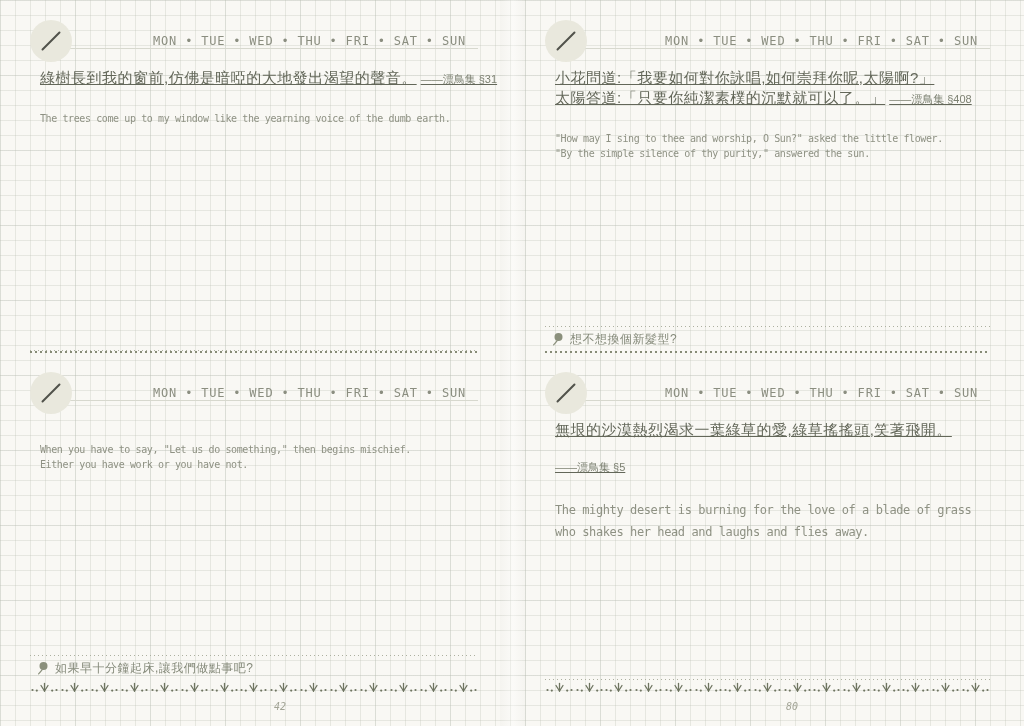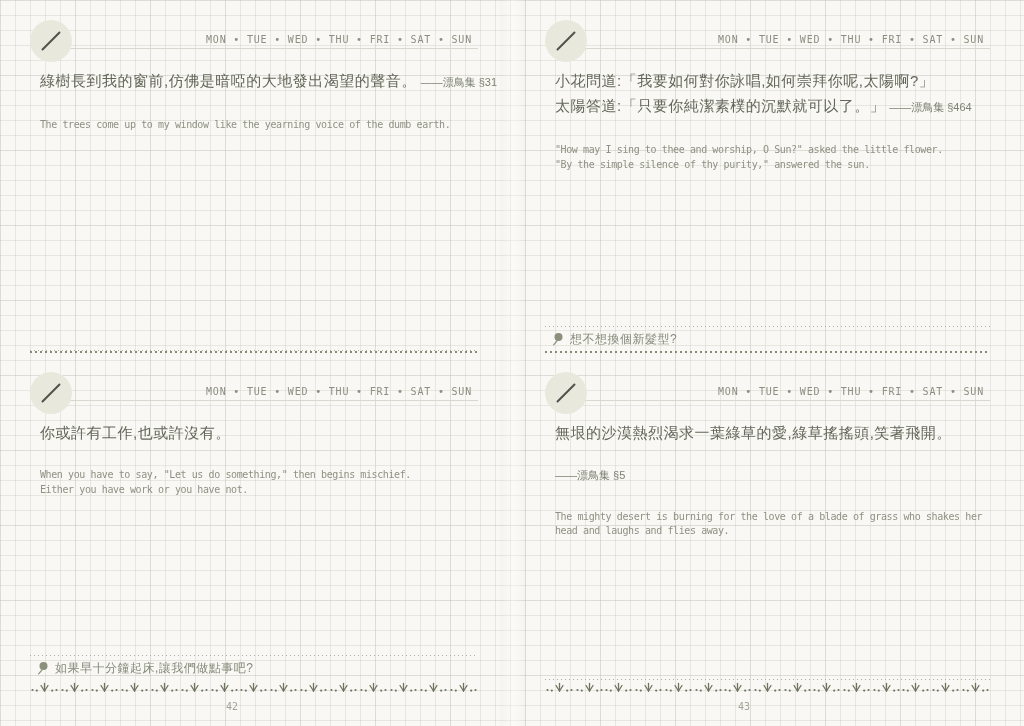--- a/index.html
+++ b/index.html
@@ -36,36 +36,37 @@
   .header-rule { position:absolute; left:20px; right:0; top:28px; border-top:1px solid #d7d8ce; }
   .date-circle {
     position:absolute; left:0; top:0; width:42px; height:42px; border-radius:50%;
     background:#e9e8dd; z-index:1;
   }
   .date-slash {
     position:absolute; left:8px; top:20px; width:26px; height:2px;
     background:#51524b; transform:rotate(-45deg); border-radius:1px;
   }
   .day-strip {
-    position:absolute; right:6px; top:14px;
-    font-size:10px; letter-spacing:0.8px; color:#8b8e80;
+    position:absolute; right:12px; top:14px;
+    font-size:12px; letter-spacing:0.8px; color:#8b8e80;
     font-family:"DejaVu Sans Mono", monospace; white-space:nowrap;
   }
 
   
   .quote { padding-left:10px; margin-top:2px; }
   .zh-line {
-    font-size:15px; line-height:25px; color:#636759; white-space:nowrap;
+    font-size:15px; line-height:20px; color:#636759; white-space:nowrap;
     letter-spacing:0.5px;
+    text-decoration:underline;
   }
   .attr { font-size:11px; color:#7d8172; margin-left:4px; letter-spacing:0px; }
   .attr-line { margin-top:16px; }
   .en { margin-top:22px; font-family:"DejaVu Sans Mono", monospace; color:#8e9183; }
   .en-line { font-size:10px; letter-spacing:-0.4px; line-height:15px; white-space:nowrap; }
-  .en-wrap { font-size:10px; letter-spacing:-0.4px; line-height:14px; white-space:normal; }
+  .en-wrap { font-size:12px; letter-spacing:-0.4px; line-height:22px; white-space:normal; }
 
   .spacer { flex:1; }
 
   
   .dotline-fine {
     height:1px; flex:none;
     background:repeating-linear-gradient(90deg, #adb0a0 0 1px, transparent 1px 4px);
   }
   .dotline-bold {
     height:2px; flex:none; margin-bottom:4px;
@@ -78,22 +79,22 @@
 
   
   .decor {
     height:13px; flex:none; margin-bottom:3px; overflow:hidden;
     display:flex; justify-content:space-between;
   }
   .decor svg circle { fill:#6f7561; }
   .decor svg path { stroke:#6f7561; stroke-width:1.3; fill:none; stroke-linecap:round; }
 
   .page-num {
-    position:absolute; top:701px; width:60px; text-align:left;
-    font-family:"DejaVu Sans Mono", monospace; font-size:10px; color:#a2a496;
+    position:absolute; top:701px; width:60px; text-align:right;
+    font-family:"DejaVu Sans Mono", monospace; font-size:10px; color:#a2a496;font-style:italic;
   }
   .page-num-left  { left:226px; }
   .page-num-right { left:738px; }
 </style>
 </head>
 <body>
 
 <div class="book">
   <div class="gutter"></div>
 
@@ -119,21 +120,21 @@
   <section class="quadrant q-top q-right">
     <div class="q-header">
       <div class="header-rule"></div>
       <div class="date-circle">
           <span class="date-slash"></span>
         </div>
       <div class="day-strip">MON • TUE • WED • THU • FRI • SAT • SUN</div>
     </div>
     <div class="quote">
       <div class="zh-line"><span>小花問道:「我要如何對你詠唱,如何崇拜你呢,太陽啊?」</span></div>
-      <div class="zh-line"><span>太陽答道:「只要你純潔素樸的沉默就可以了。」</span><span class="attr">——漂鳥集 §464</span></div>
+      <div class="zh-line"><span>太陽答道:「只要你純潔素樸的沉默就可以了。」</span><span class="attr">——漂鳥集 §408</span></div>
       <div class="en">
         <div class="en-line">"How may I sing to thee and worship, O Sun?" asked the little flower.</div>
         <div class="en-line">"By the simple silence of thy purity," answered the sun.</div>
       </div>
     </div>
     <div class="spacer"></div>
     <div class="dotline-fine"></div>
     <div class="q-row">
       <svg class="q-dot" width="13" height="15" viewBox="0 0 13 15">
         <circle cx="7.5" cy="5" r="4" fill="#8b907c"></circle>
@@ -146,21 +147,20 @@
 
   <section class="quadrant q-bottom q-left">
     <div class="q-header">
       <div class="header-rule"></div>
       <div class="date-circle">
           <span class="date-slash"></span>
         </div>
       <div class="day-strip">MON • TUE • WED • THU • FRI • SAT • SUN</div>
     </div>
     <div class="quote">
-      <div class="zh-line"><span>你或許有工作,也或許沒有。</span></div>
       <div class="en">
         <div class="en-line">When you have to say, "Let us do something," then begins mischief.</div>
         <div class="en-line">Either you have work or you have not.</div>
       </div>
     </div>
     <div class="spacer"></div>
     <div class="dotline-fine"></div>
     <div class="q-row">
       <svg class="q-dot" width="13" height="15" viewBox="0 0 13 15">
         <circle cx="7.5" cy="5" r="4" fill="#8b907c"></circle>
@@ -457,14 +457,14 @@
           <path d="M14.5 11 L11 5.5"></path>
           <path d="M14.5 11 L14.5 3.5"></path>
           <path d="M14.5 11 L18 5.5"></path>
           <circle cx="22.2" cy="10.6" r="1.1"></circle>
           <circle cx="26.5" cy="10" r="1.1"></circle>
         </svg>
       </div>
   </section>
 
   <div class="page-num page-num-left">42</div>
-  <div class="page-num page-num-right">43</div>
+  <div class="page-num page-num-right">80</div>
 </div>
 
 </body></html>

